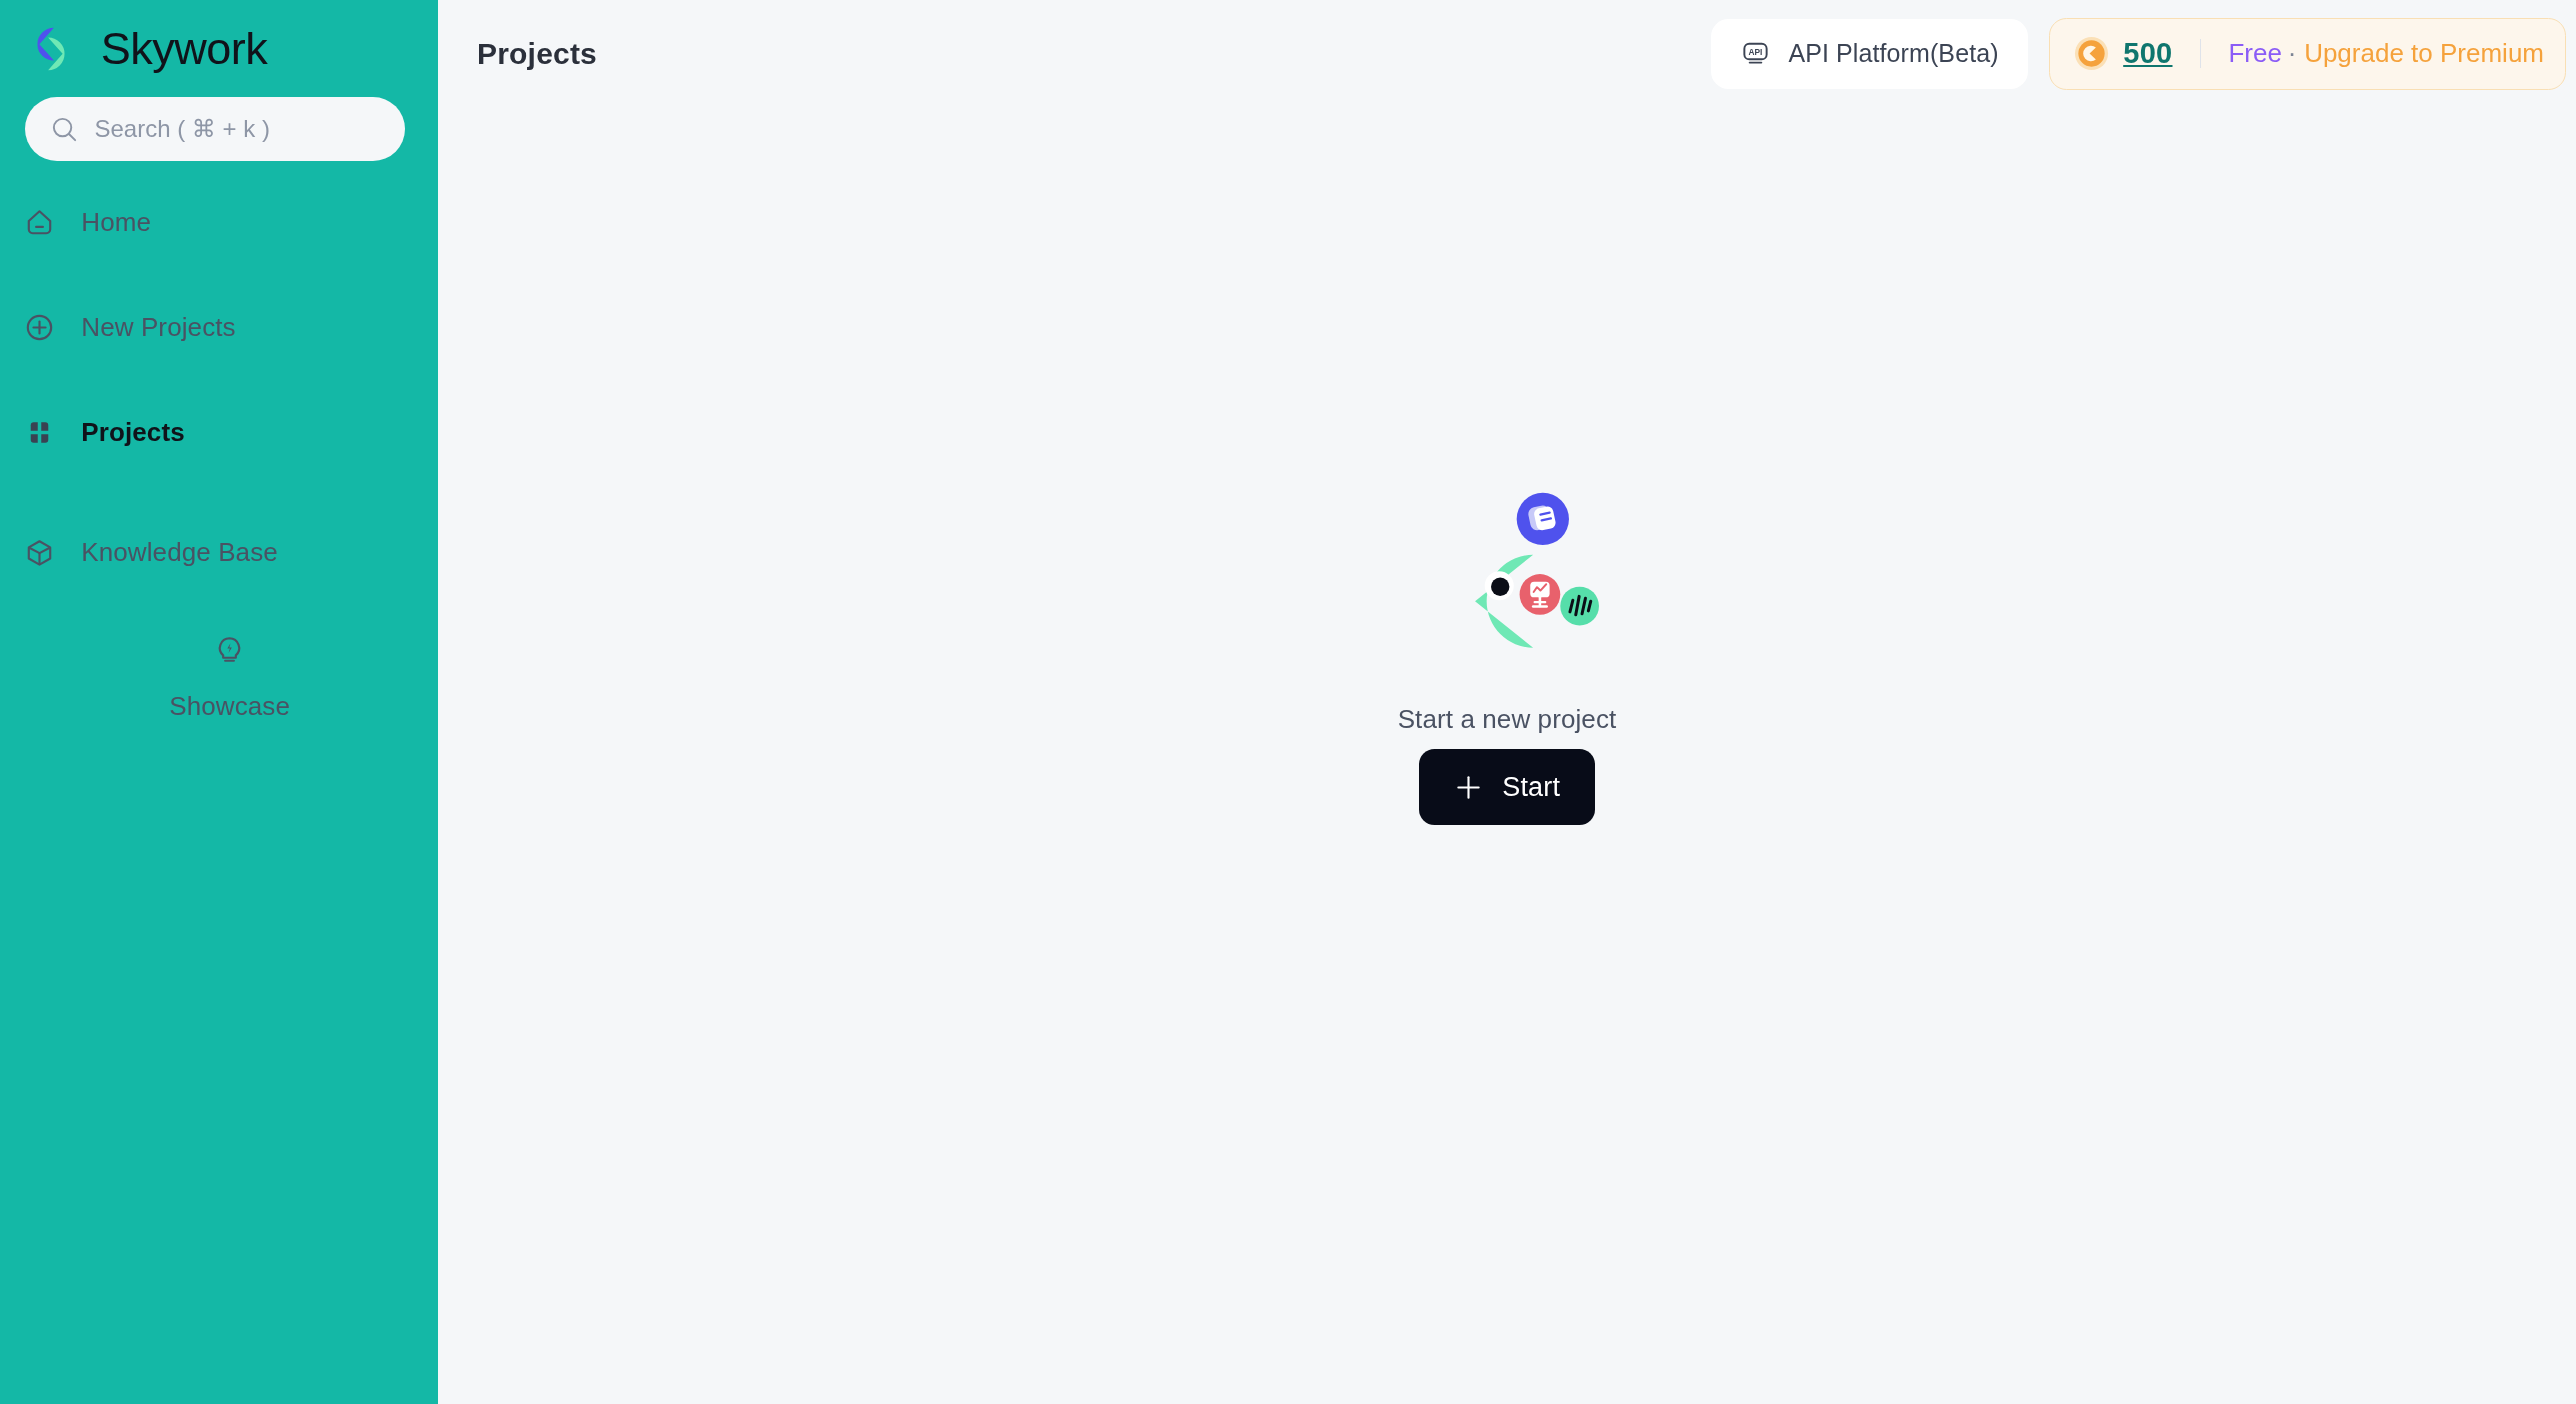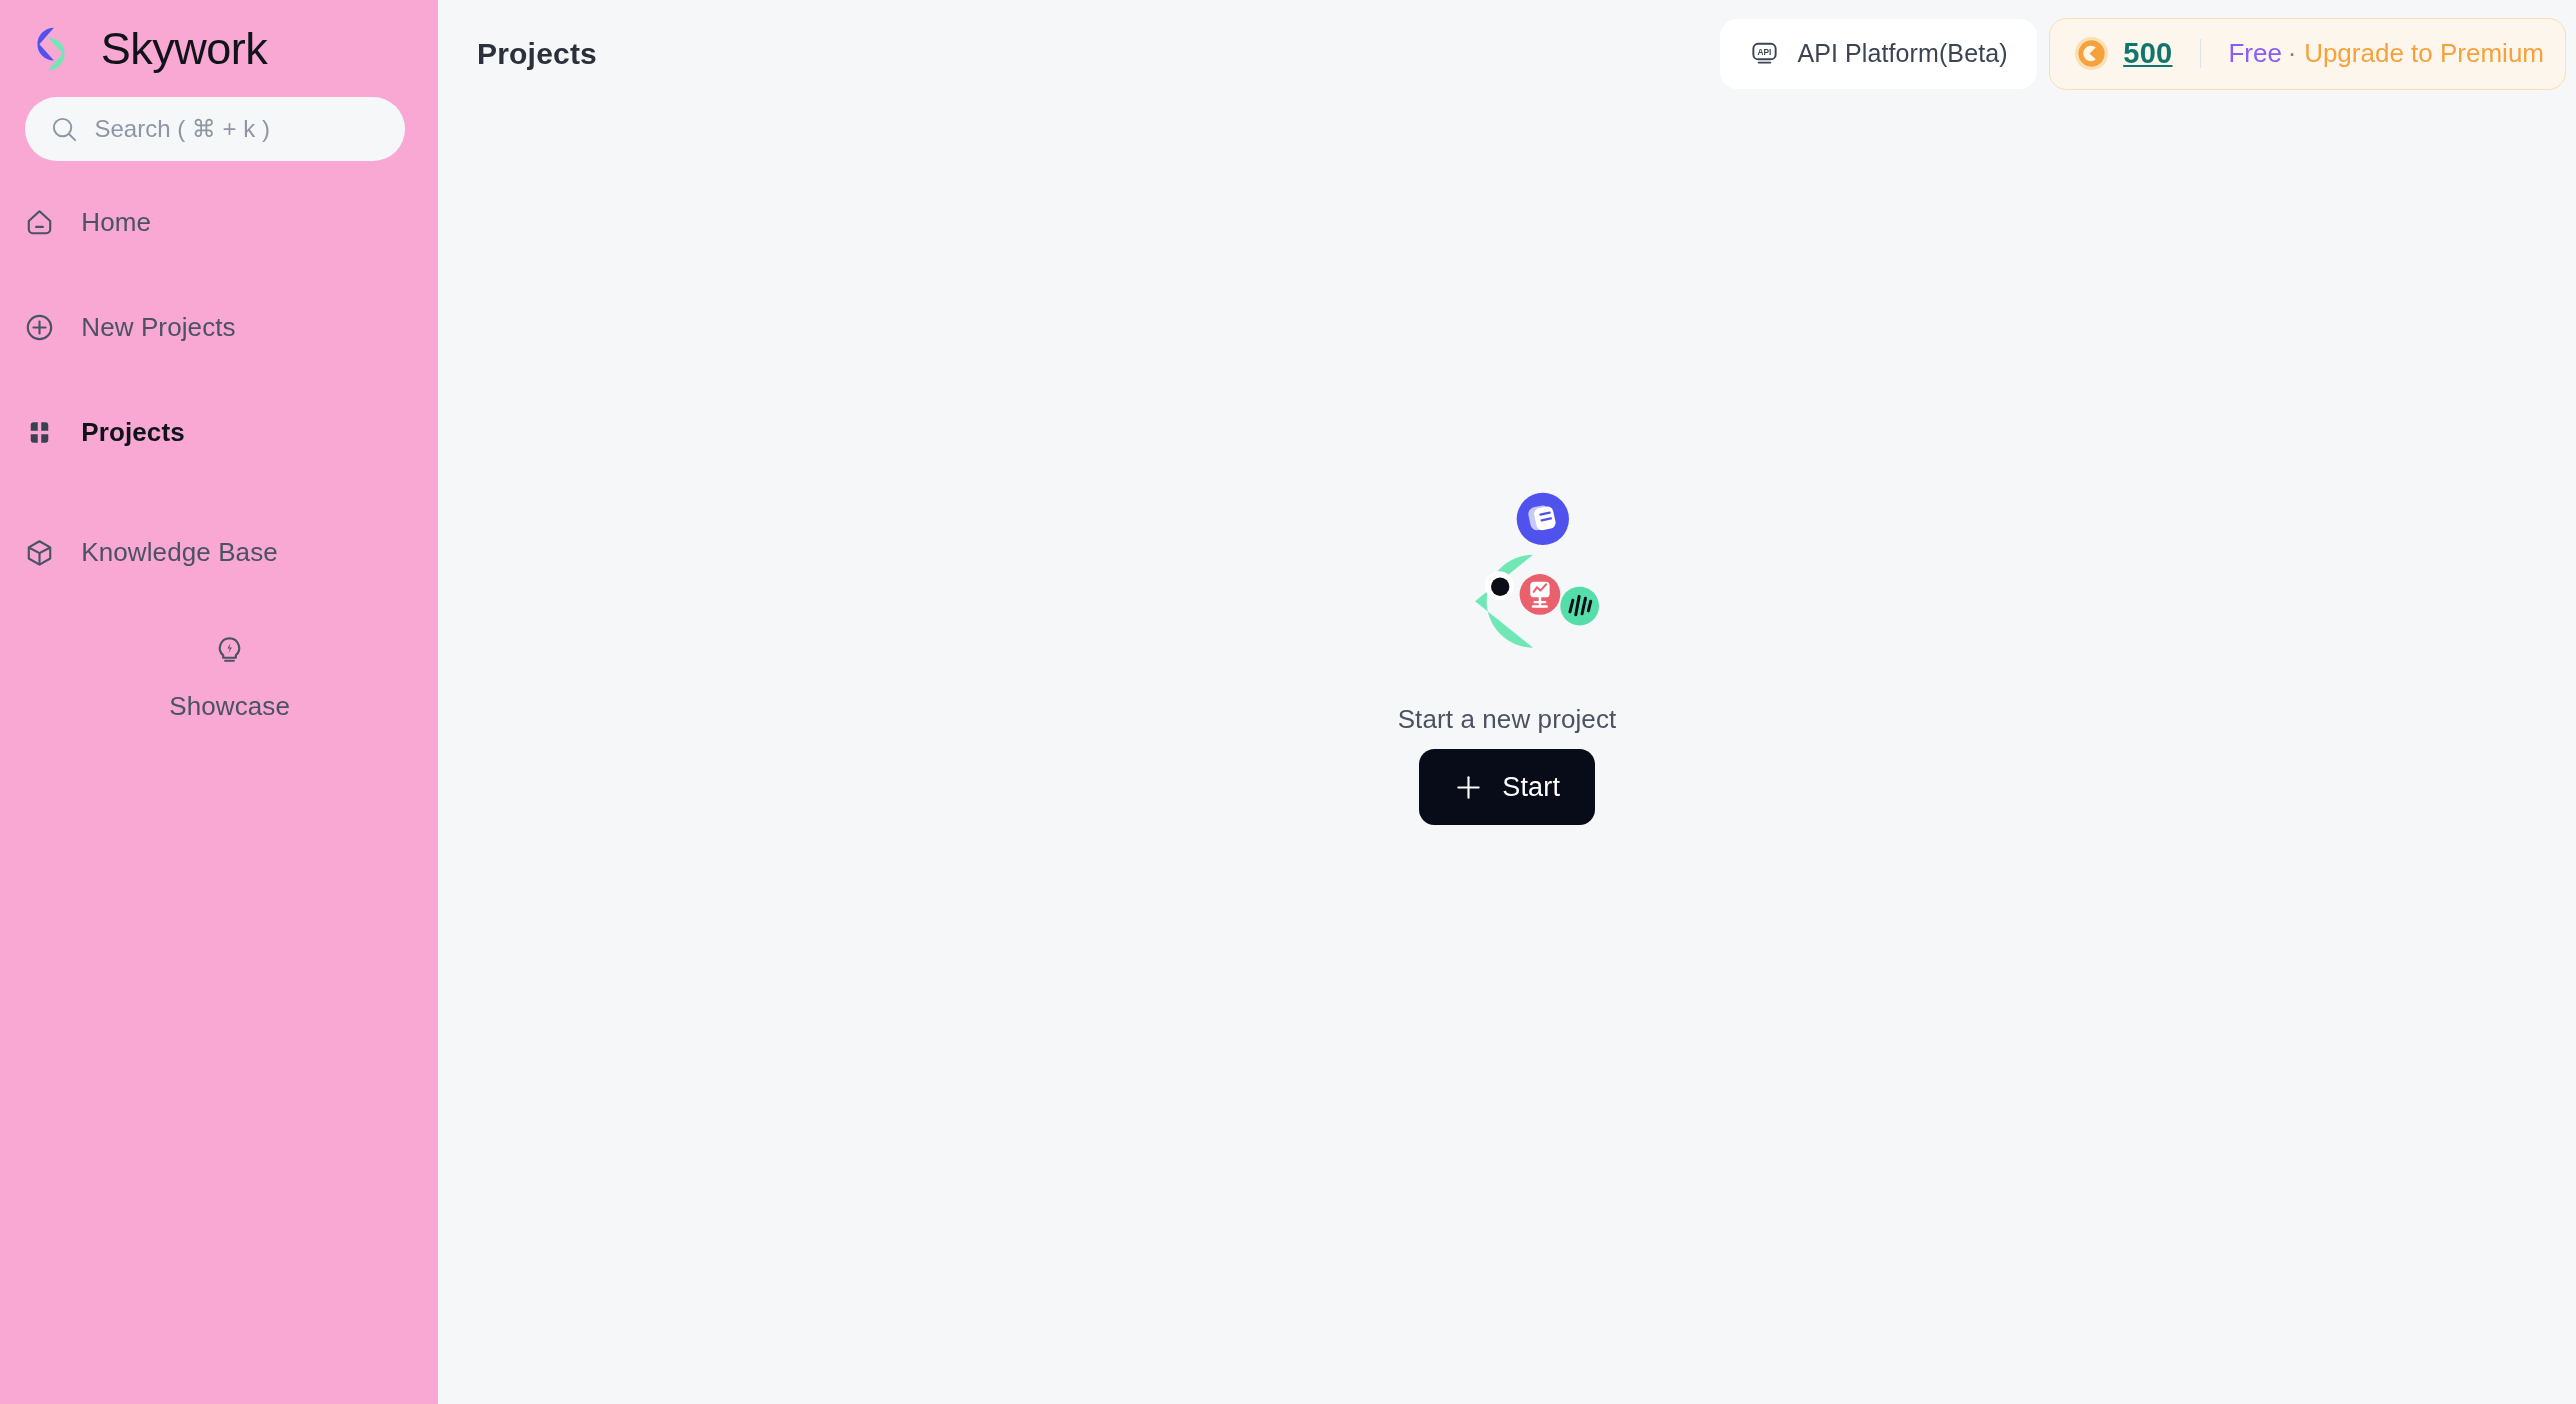--- a/index.html
+++ b/index.html
@@ -18,21 +18,21 @@
     position: relative;
     width: 2576px;
     height: 1404px;
     display: flex;
   }
 
   
   .sidebar {
     width: 438px;
     height: 1404px;
-    background: #f9a8d4;
+    background: #14b8a6;
     flex: 0 0 438px;
     position: relative;
     box-sizing: border-box;
   }
   .brand {
     display: flex;
     align-items: center;
     gap: 19.4px;
     padding: 23px 0 0 21.3px;
     height: 74px;
@@ -136,21 +136,21 @@
   }
   .page-title {
     font-size: 30px;
     color: #2b303b;
     letter-spacing: 0.2px;
   }
   .topbar-right {
     margin-left: auto;
     display: flex;
     align-items: center;
-    gap: 12px;
+    gap: 21px;
     height: 107px;
   }
   .api-btn {
     display: flex;
     align-items: center;
     gap: 17.5px;
     background: #ffffff;
     border-radius: 17.5px;
     height: 70px;
     padding: 0 29px;

